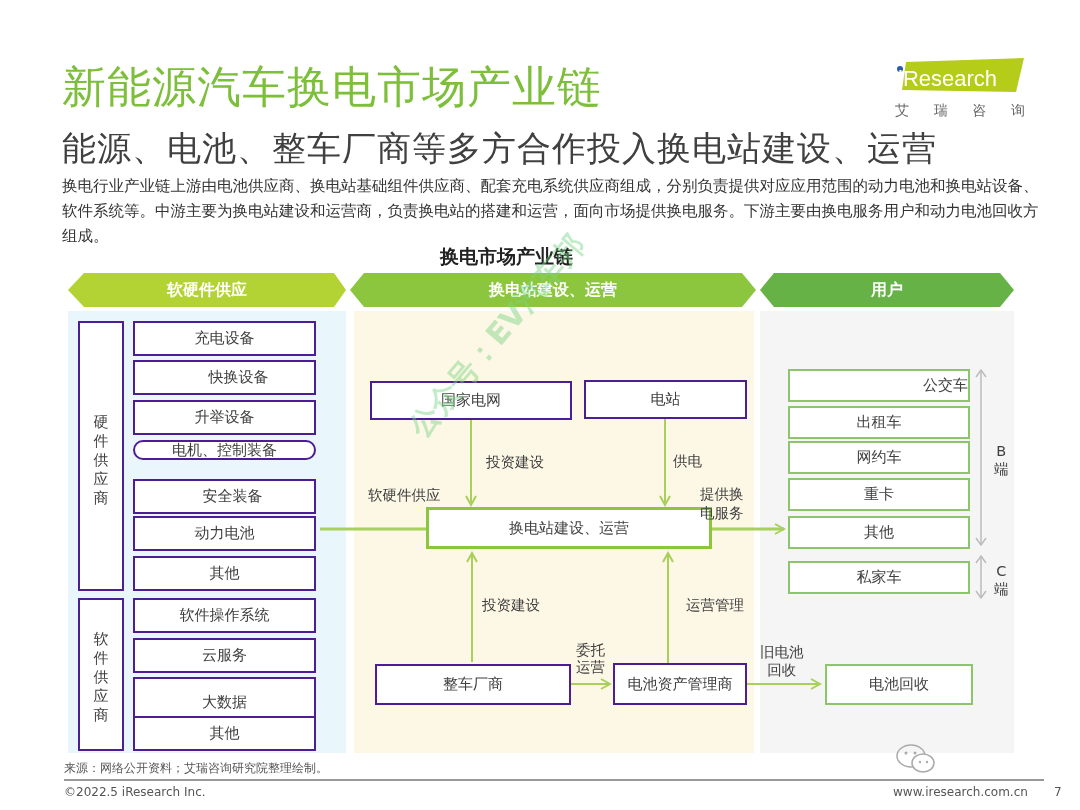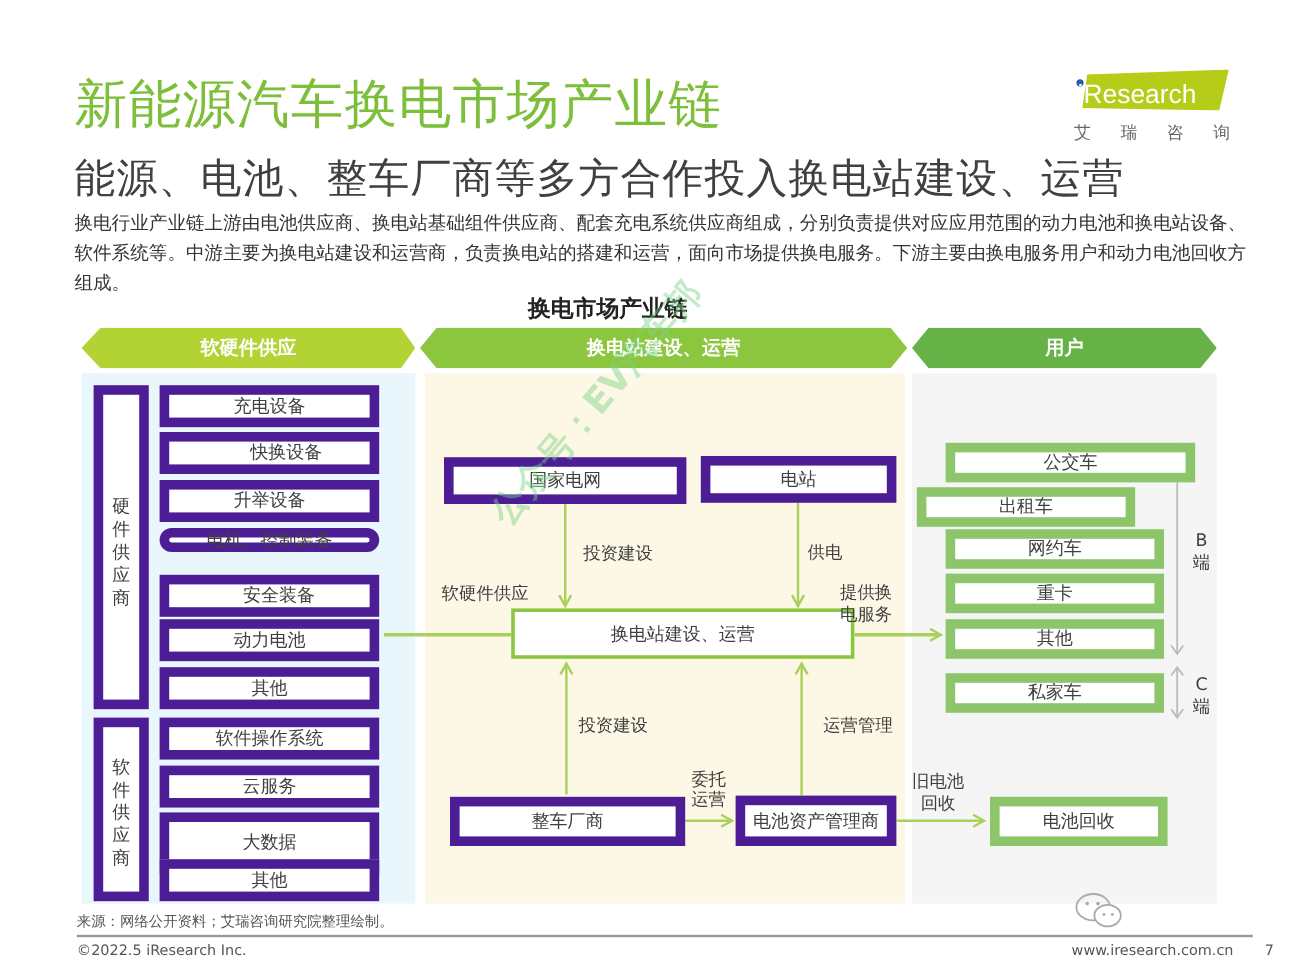--- a/index.html
+++ b/index.html
@@ -9,21 +9,21 @@
   .title { left: 62px; top: 58px; font-size: 44px; color: #7dbf3a; letter-spacing: 1px; white-space: nowrap; }
   .subtitle { left: 62px; top: 126px; font-size: 34px; color: #404040; white-space: nowrap; letter-spacing: 1px; }
   .desc { left: 62px; top: 174px; width: 985px; font-size: 15.5px; line-height: 25px; color: #333; }
   .logo { left: 896px; top: 58px; width: 130px; height: 34px; }
   .logo-text { position: absolute; left: 0; top: 0; width: 100%; height: 100%; }
   .logo-sub { left: 895px; top: 102px; width: 130px; font-size: 14px; color: #666; display: flex; justify-content: space-between; }
   .chain-title { left: 440px; top: 244px; width: 240px; text-align: left; font-size: 19px; font-weight: bold; color: #222; }
   .chev { position: absolute; height: 34px; top: 273px; color: #fff; font-weight: bold; font-size: 16px;
           display: flex; align-items: center; justify-content: center; }
   .panel { position: absolute; top: 311px; height: 442px; }
-  .box { position: absolute; background: #fff; border: 8px solid #4c1d95; font-size: 15px; color: #404040;
+  .box { position: absolute; background: #fff; border: 2px solid #4c1d95; font-size: 15px; color: #404040;
          display: flex; align-items: center; justify-content: center; white-space: nowrap; }
   .gbox { border-color: #8cc56a; }
   .vlabel { position: absolute; font-size: 15px; color: #404040; line-height: 19px; text-align: center; width: 20px; }
   .lbl { position: absolute; font-size: 14.5px; color: #404040; white-space: nowrap; line-height: 19px; }
   .source { left: 64px; top: 760px; font-size: 12px; color: #555; }
   .hr { left: 64px; top: 779px; width: 980px; height: 2px; background: #999; }
   .copy { left: 64px; top: 785px; font-size: 12px; color: #555; }
   .url { left: 893px; top: 785px; font-size: 12px; color: #555; }
   .page { left: 1054px; top: 785px; font-size: 12px; color: #555; }
   .wm-brand { left: 895px; top: 743px; font-size: 26px; color: #888; display: flex; align-items: center; gap: 6px; }
@@ -163,24 +163,24 @@
 </div>
 <div class="lbl" style="left:700px; top:485px; line-height:19px;">
   <div>提供换</div>
   <div>电服务</div>
 </div>
 <div class="lbl" style="left:760px; top:643px; line-height:18px; text-align:center;">
   <div>旧电池</div>
   <div>回收</div>
 </div>
 
-<div class="box gbox" style="left:788px; top:369px; width:208px; height:33px;">
+<div class="box gbox" style="left:788px; top:369px; width:182px; height:33px;justify-content:flex-end;">
     <span>公交车</span>
   </div>
-<div class="box gbox" style="left:764px; top:406px; width:182px; height:33px;">
+<div class="box gbox" style="left:788px; top:406px; width:182px; height:33px;">
     <span>出租车</span>
   </div>
 <div class="box gbox" style="left:788px; top:441px; width:182px; height:33px;">
     <span>网约车</span>
   </div>
 <div class="box gbox" style="left:788px; top:478px; width:182px; height:33px;">
     <span>重卡</span>
   </div>
 <div class="box gbox" style="left:788px; top:516px; width:182px; height:33px;">
     <span>其他</span>

